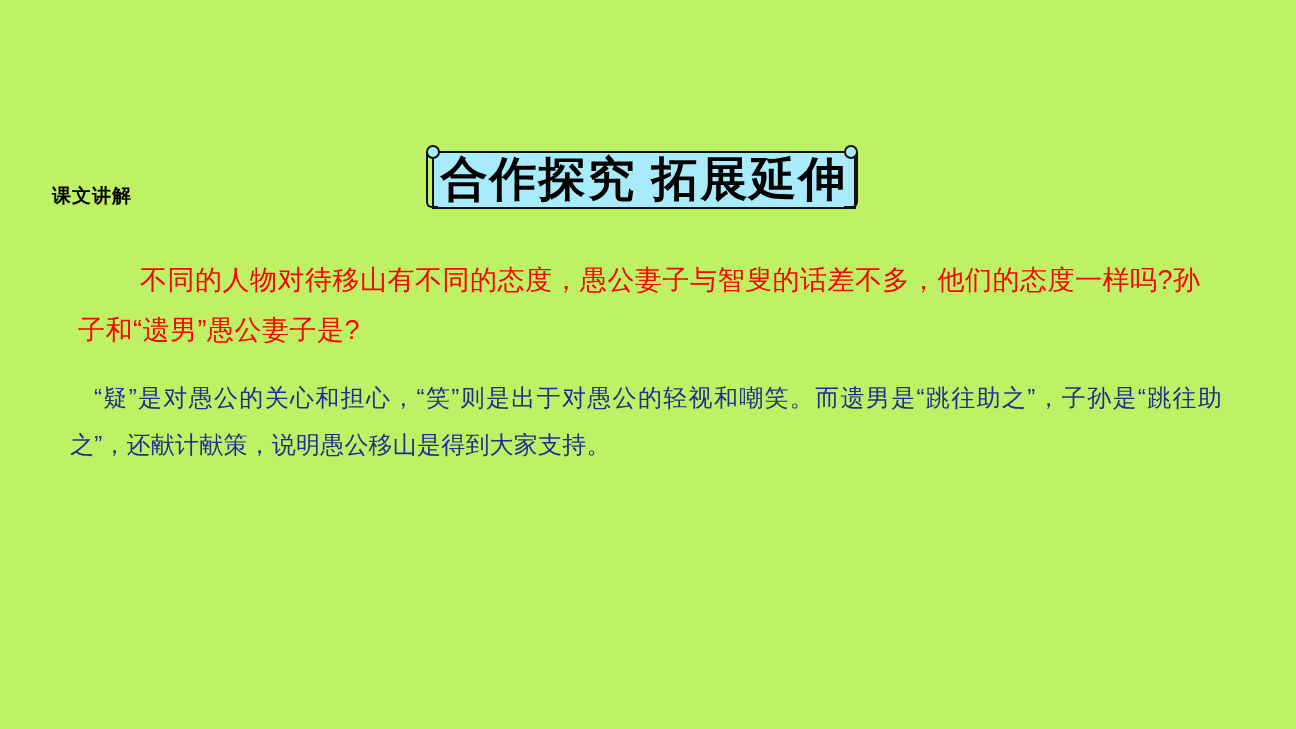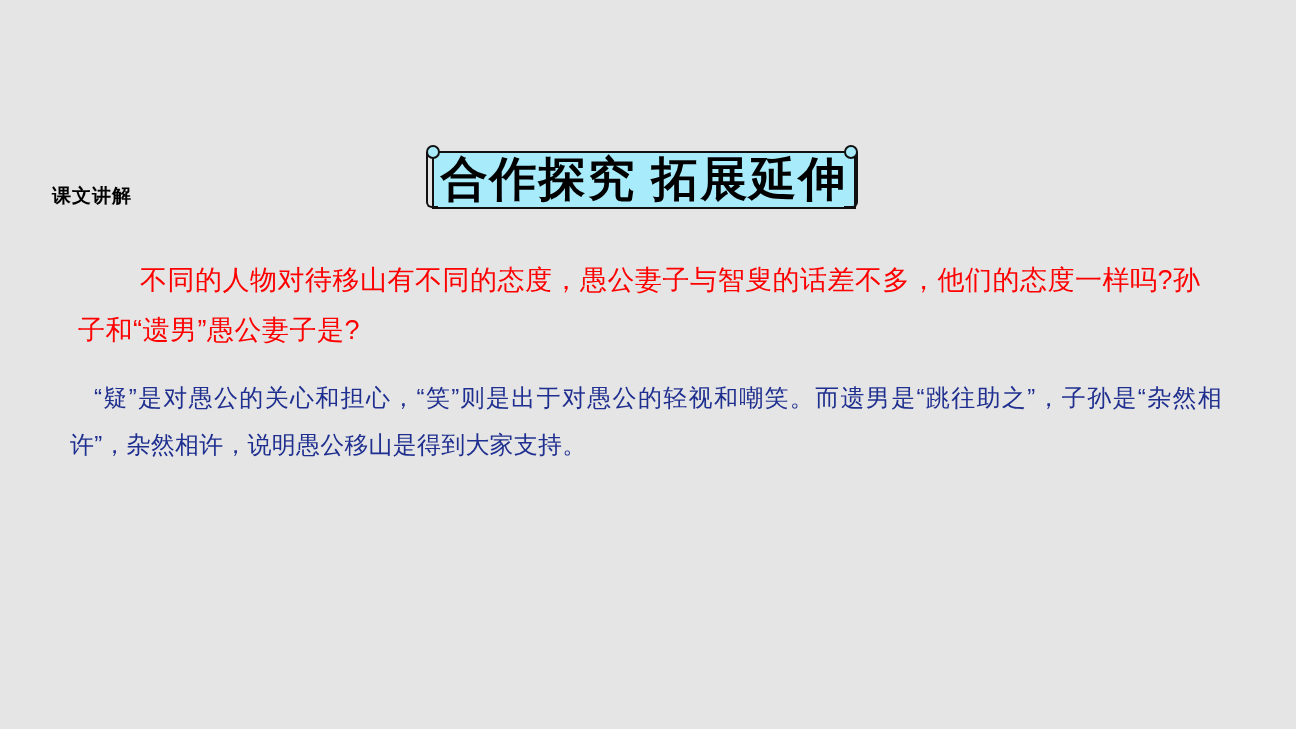--- a/index.html
+++ b/index.html
@@ -12,21 +12,21 @@
     background: #ffffff;
     font-family: "Liberation Sans", sans-serif;
     overflow: hidden;
     position: relative;
   }
 
   .slide {
     position: relative;
     width: 1296px;
     height: 729px;
-    background: #e5e5e5;
+    background: #bef264;
   }
 
   
   .section-label {
     position: absolute;
     left: 52px;
     top: 183px;
     font-size: 19px;
     font-weight: bold;
     color: #000000;
@@ -140,16 +140,16 @@
     <div class="curl-bar right"></div>
     <div class="banner-box"></div>
     <div class="curl tl"></div>
     <div class="curl tr"></div>
     <div class="banner-title">合作探究 拓展延伸</div>
   </div>
 
   <div class="question">不同的人物对待移山有不同的态度，愚公妻子与智叟的话差不多，他们的态度一样吗?孙子和“遗男”愚公妻子是?</div>
 
   <div class="body-text">
-    <p class="indent2">“疑”是对愚公的关心和担心，“笑”则是出于对愚公的轻视和嘲笑。而遗男是“跳往助之”，子孙是“杂然相许”，杂然相许，说明愚公移山是得到大家支持。</p>
+    <p class="indent2">“疑”是对愚公的关心和担心，“笑”则是出于对愚公的轻视和嘲笑。而遗男是“跳往助之”，子孙是“跳往助之”，还献计献策，说明愚公移山是得到大家支持。</p>
   </div>
 
 </div>
 
 </body></html>

